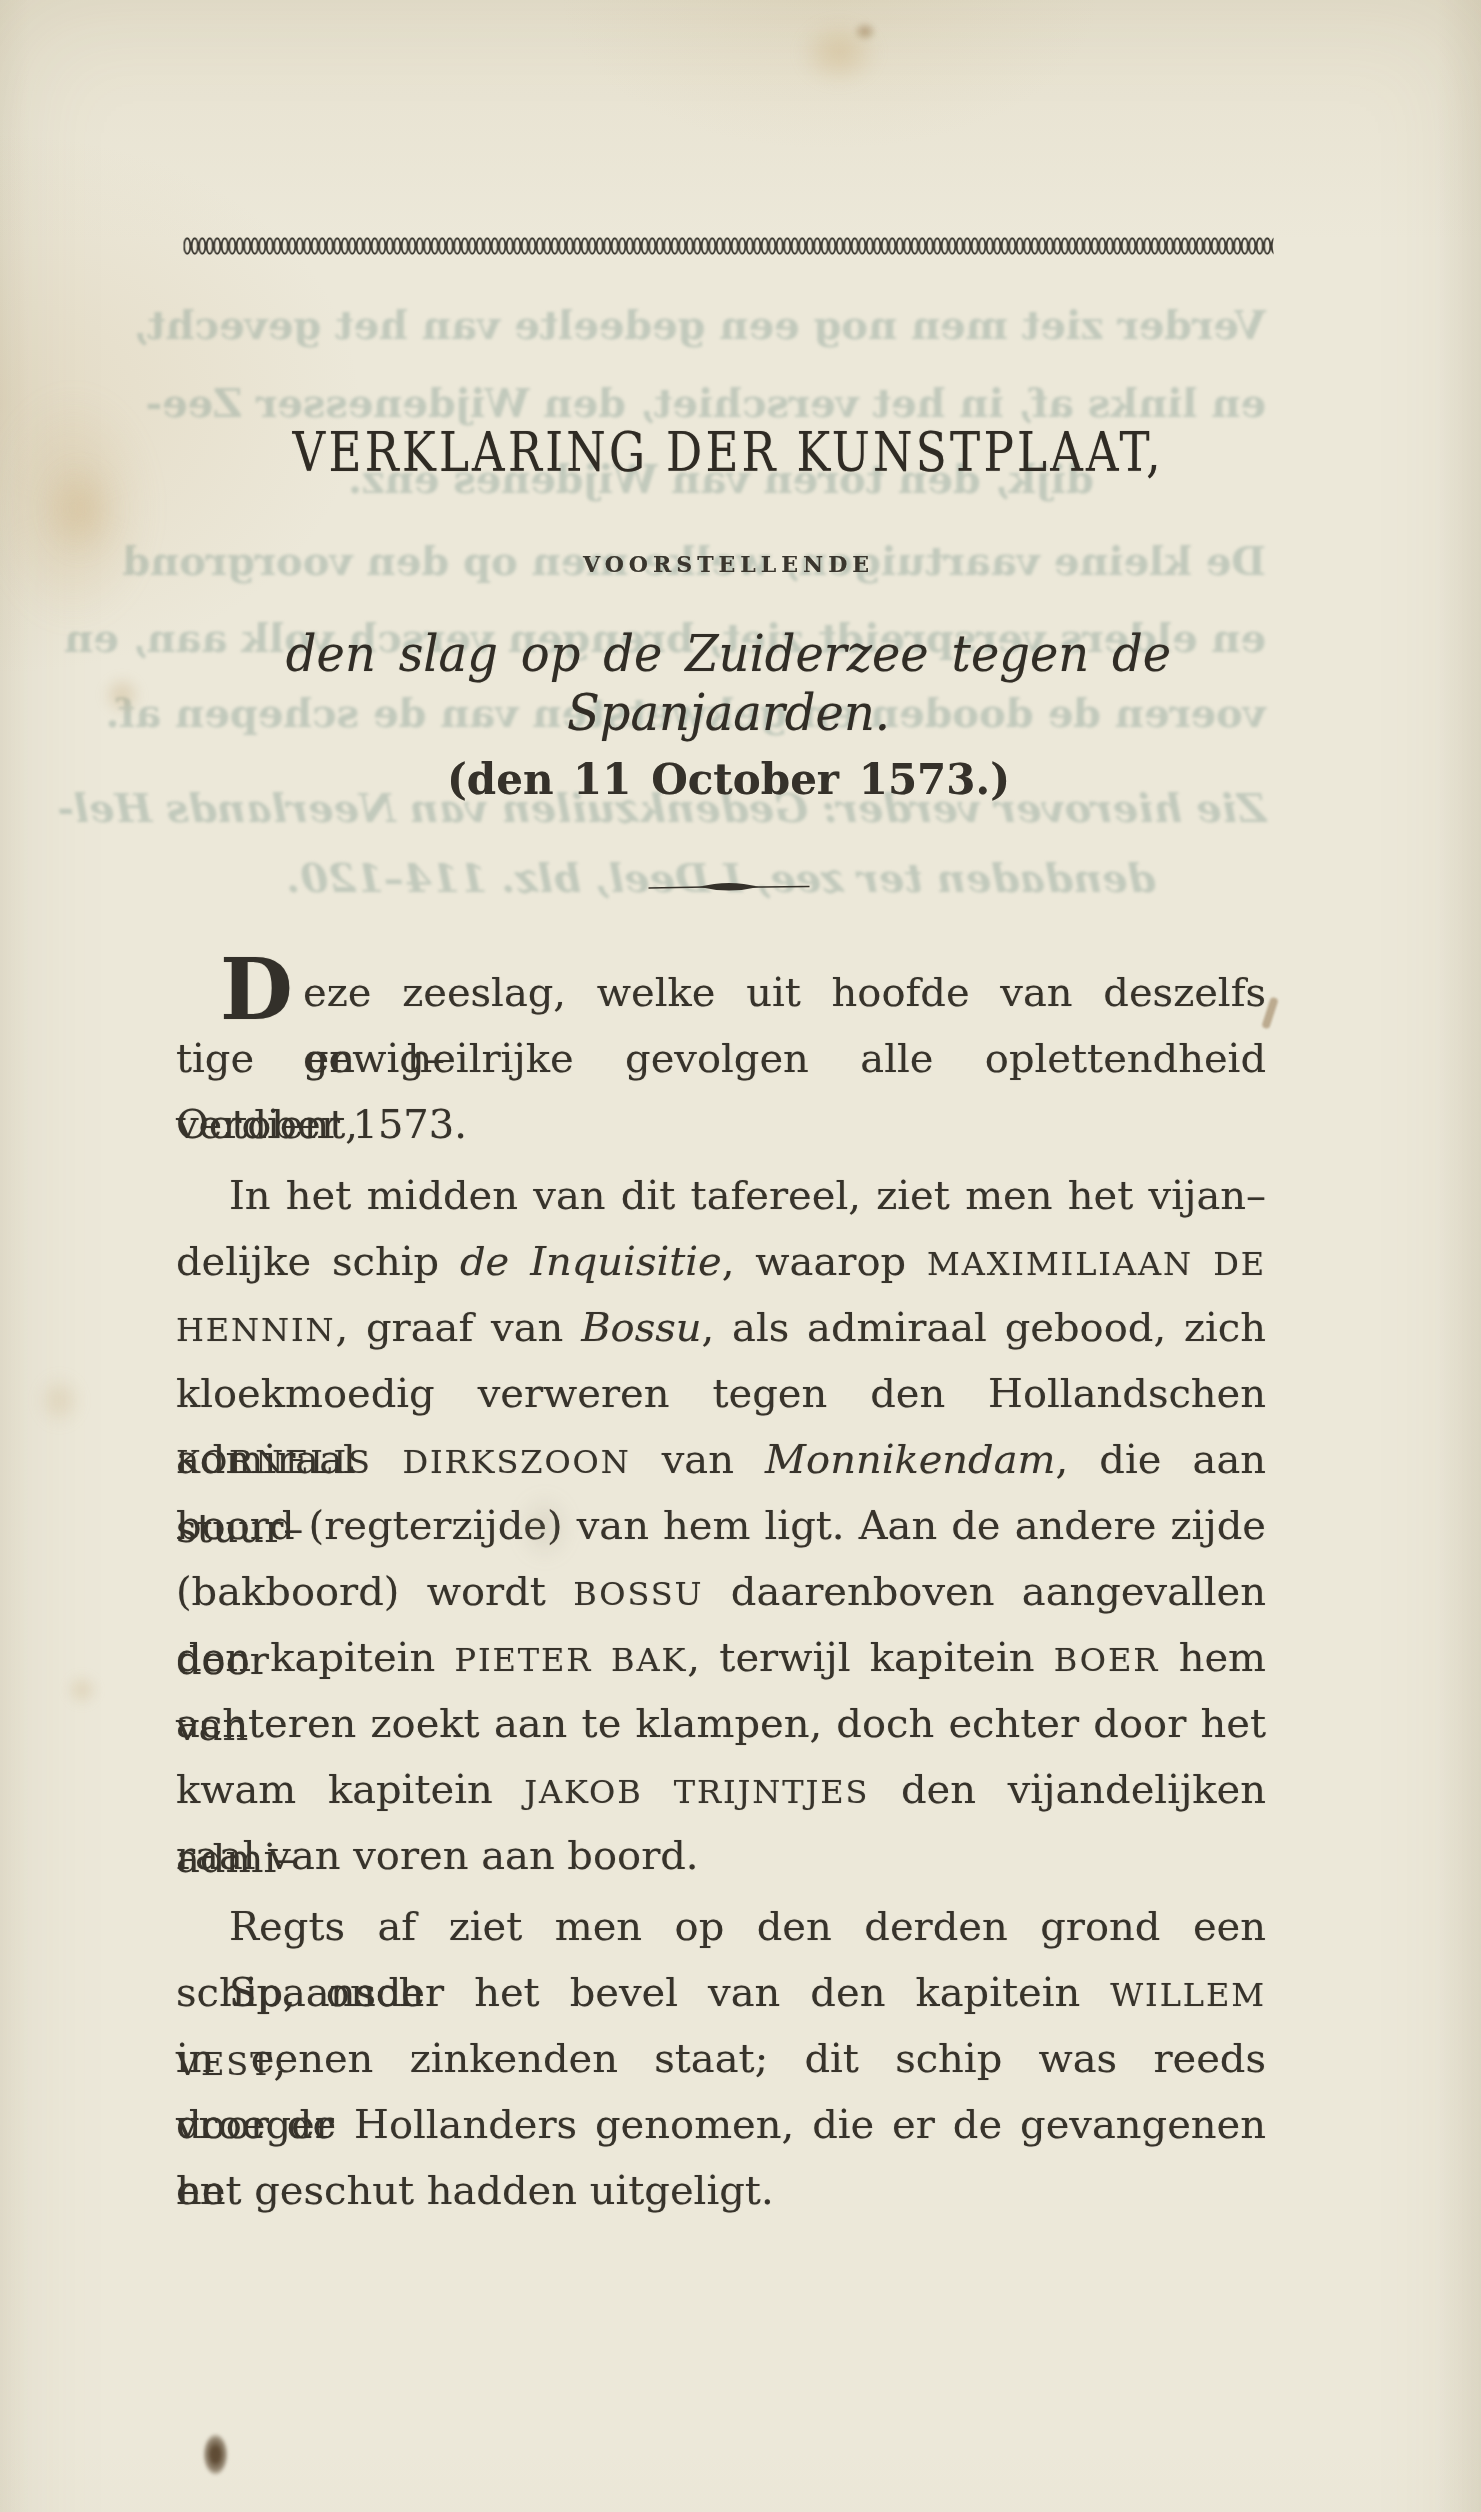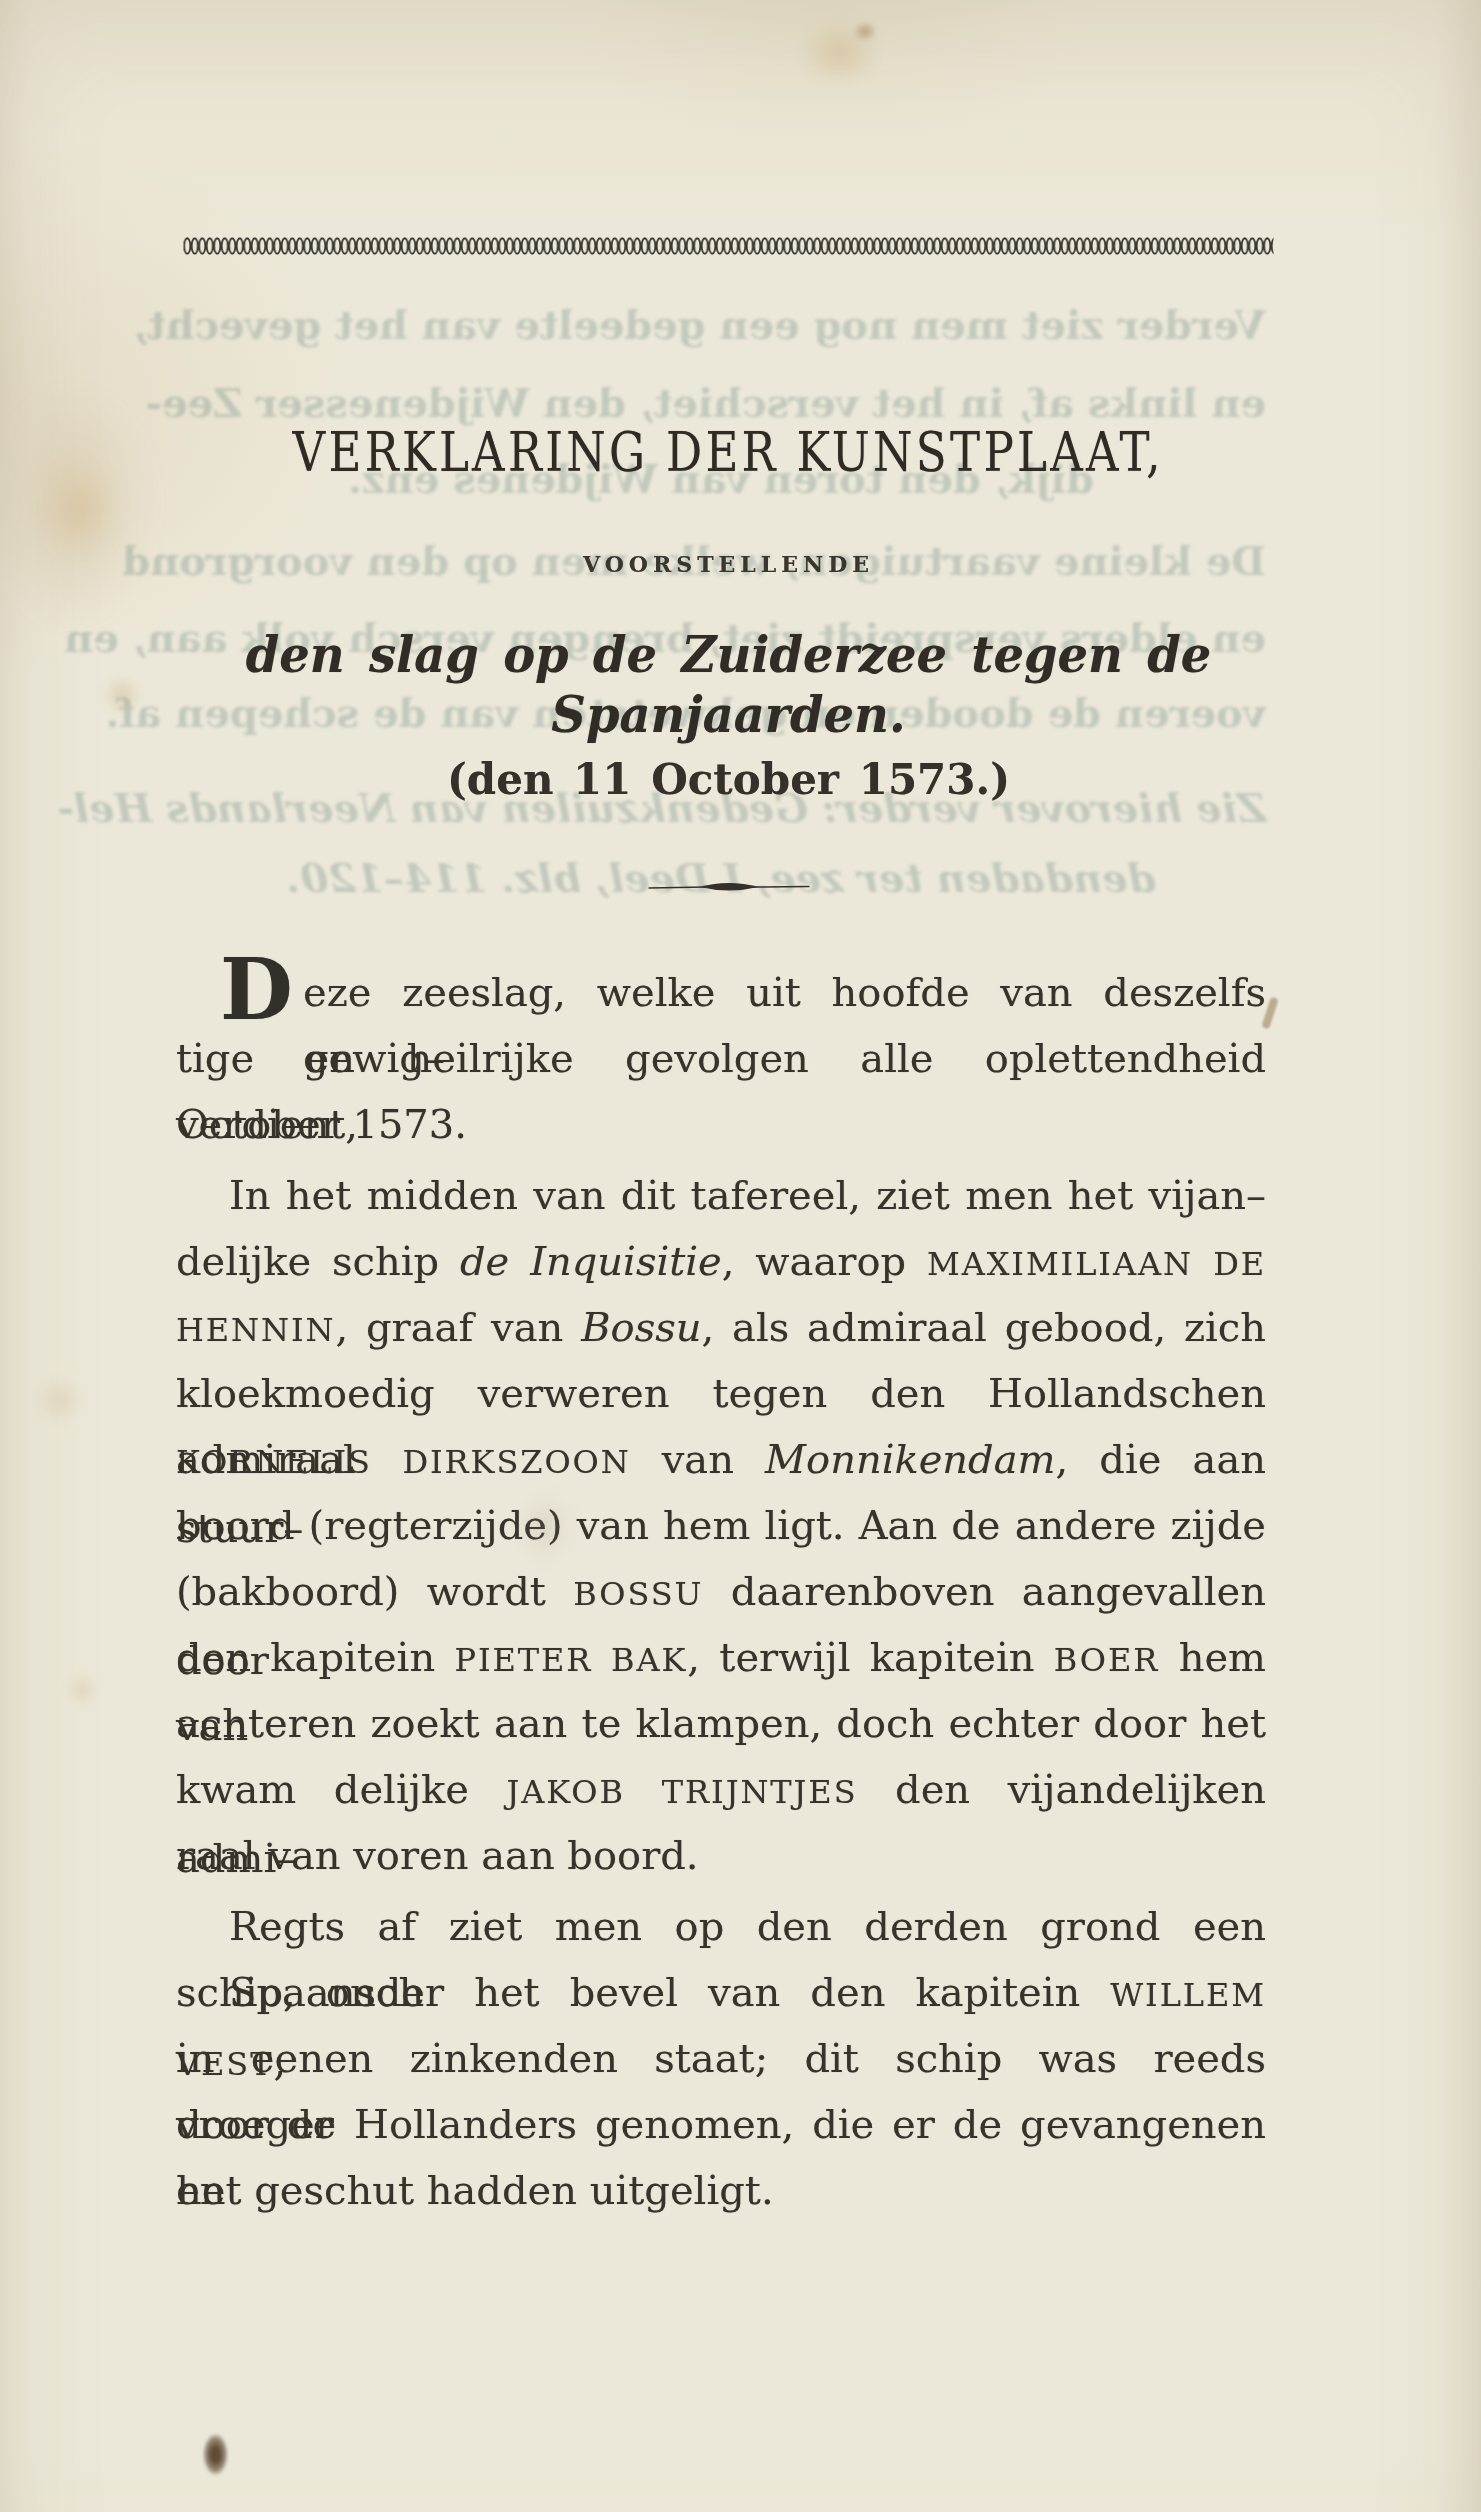--- a/index.html
+++ b/index.html
@@ -28,21 +28,21 @@
   .title{
     top:422px;font-size:55px;font-weight:400;letter-spacing:4px;line-height:1.1;
     color:#2f2b24;text-shadow:0 0 1px rgba(50,45,35,.45);
   }
   .title>span{display:inline-block;transform:scaleX(0.82);transform-origin:50% 50%;}
   .kicker{
     top:551px;font-size:22px;font-weight:700;letter-spacing:5px;color:#3a362e;
     text-shadow:0 0 0.5px rgba(50,45,35,.4);
   }
   .subtitle{
-    top:624px;font-size:51px;font-weight:700;font-style:italic;color:#312d26;
+    top:624px;font-size:51px;font-weight:400;font-style:italic;color:#312d26;
     text-shadow:0 0 1px rgba(50,45,35,.4);word-spacing:0.16em;
   }
   .subtitle>span{display:inline-block;transform:scaleX(0.94);transform-origin:50% 50%;}
   .dateline{
     top:755px;font-size:42px;font-weight:700;color:#35312a;word-spacing:0.12em;
     text-shadow:0 0 0.5px rgba(50,45,35,.4);
   }
 
   
   .bodytext{
@@ -152,21 +152,21 @@
       <div class="para">
         <div class="line firstline"><span class="n">In het midden van dit tafereel, ziet men het vijan–</span></div>
         <div class="line"><span class="n">delijke schip </span><span class="i">de Inquisitie</span><span class="n">, waarop </span><span class="c">MAXIMILIAAN DE</span></div>
         <div class="line"><span class="c">HENNIN</span><span class="n">, graaf van </span><span class="i">Bossu</span><span class="n">, als admiraal gebood, zich</span></div>
         <div class="line"><span class="n">kloekmoedig verweren tegen den Hollandschen admiraal</span></div>
         <div class="line"><span class="c">KORNELIS DIRKSZOON</span><span class="n"> van </span><span class="i">Monnikendam</span><span class="n">, die aan stuur–</span></div>
         <div class="line"><span class="n">boord (regterzijde) van hem ligt.  Aan de andere zijde</span></div>
         <div class="line"><span class="n">(bakboord) wordt </span><span class="c">BOSSU</span><span class="n"> daarenboven aangevallen door</span></div>
         <div class="line"><span class="n">den kapitein </span><span class="c">PIETER BAK</span><span class="n">, terwijl kapitein </span><span class="c">BOER</span><span class="n"> hem van</span></div>
         <div class="line"><span class="n">achteren zoekt aan te klampen, doch echter door het</span></div>
-        <div class="line"><span class="n">kwam delijke </span><span class="c">JAKOB TRIJNTJES</span><span class="n"> den vijandelijken admi–</span></div>
+        <div class="line"><span class="n">kwam kapitein </span><span class="c">JAKOB TRIJNTJES</span><span class="n"> den vijandelijken admi–</span></div>
         <div class="line last"><span class="n">raal van voren aan boord.</span></div>
       </div>
       <div class="para">
         <div class="line firstline"><span class="n">Regts af ziet men op den derden grond een Spaansch</span></div>
         <div class="line"><span class="n">schip, onder het bevel van den kapitein </span><span class="c">WILLEM VEST</span><span class="n">,</span></div>
         <div class="line"><span class="n">in eenen zinkenden staat; dit schip was reeds vroeger</span></div>
         <div class="line"><span class="n">door de Hollanders genomen, die er de gevangenen en</span></div>
         <div class="line last"><span class="n">het geschut hadden uitgeligt.</span></div>
       </div>
     </div>

